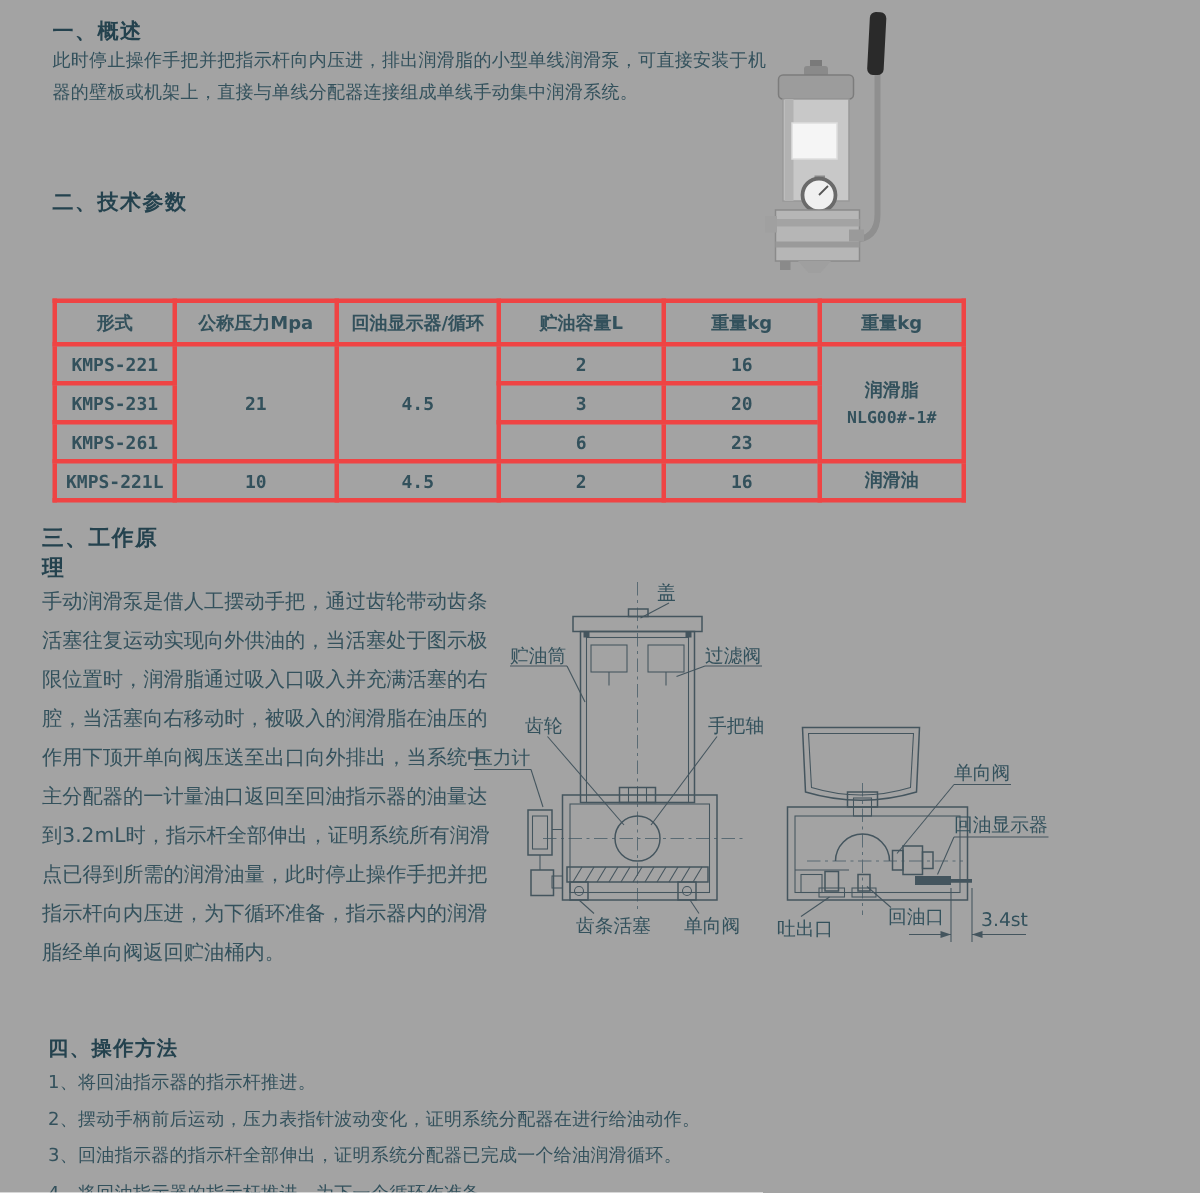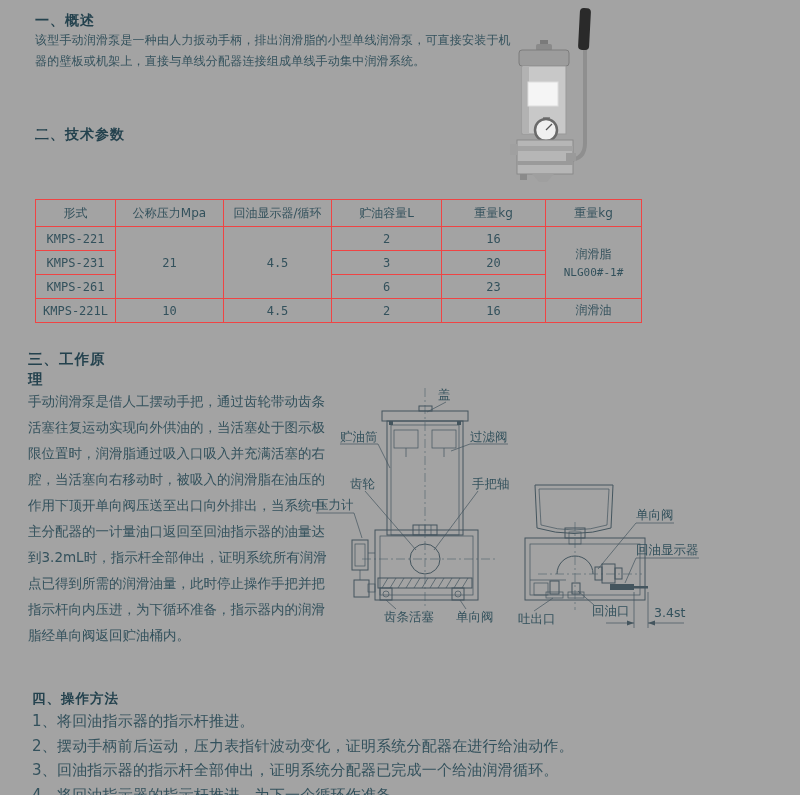--- a/index.html
+++ b/index.html
@@ -5,43 +5,43 @@
   html,body{margin:0;padding:0;background:#ffffff;}
   #page{position:relative;width:800px;height:795px;background:#a3a3a3;overflow:hidden;
         font-family:"DejaVu Sans","Liberation Sans",sans-serif;color:#33515c;}
   .abs{position:absolute;}
   h3.sec{margin:0;font-size:14px;font-weight:bold;color:#24424e;letter-spacing:1px;}
   .bodytext{font-size:12px;line-height:21px;letter-spacing:0.2px;}
   .bodytext p{margin:0;}
   .principle-body{font-size:13.5px;line-height:26px;}
   
   table.specs{border-collapse:collapse;table-layout:fixed;font-size:12px;color:#33515c;}
-  table.specs td,table.specs th{border:1px solid #ef4444;text-align:center;vertical-align:middle;
-      padding:0;font-weight:normal;overflow:hidden;}
+  table.specs td,table.specs th{border:3px solid #ef4444;text-align:center;vertical-align:middle;
+      padding:0;font-weight:bold;overflow:hidden;}
   table.specs th{height:26px;}
   table.specs td{height:23px;}
   .mono{font-family:"DejaVu Sans Mono","Liberation Mono",monospace;}
   .medium2{font-size:11px;font-family:"DejaVu Sans Mono","Liberation Mono",monospace;display:block;margin-top:3px;}
   
-  .oplist div{font-size:15px;line-height:24.6px;letter-spacing:0.2px;}
+  .oplist div{font-size:12px;line-height:24.6px;letter-spacing:0.2px;}
   
   svg text{font-family:"DejaVu Sans","Liberation Sans",sans-serif;fill:#33515c;font-size:12.5px;}
   .dln{fill:none;stroke:#44555e;stroke-width:1;}
   .dthin{fill:none;stroke:#44555e;stroke-width:0.7;}
   .dashc{fill:none;stroke:#5a6b74;stroke-width:0.7;stroke-dasharray:9 3 2 3;}
   .dfill{fill:#44555e;stroke:none;}
 </style>
 </head>
 <body>
 
 <div id="page">
 
   <h3 class="sec abs" style="left:35px;top:12px;">一、概述</h3>
   <div class="bodytext abs" style="left:35px;top:30px;width:486px;">
-    <p>该型手动润滑泵是一种由人力扳动手柄，排出润滑脂的小型单线润滑泵，可直接安装于机器的壁板或机架上，直接与单线分配器连接组成单线手动集中润滑系统。</p>
+    <p>此时停止操作手把并把指示杆向内压进，排出润滑脂的小型单线润滑泵，可直接安装于机器的壁板或机架上，直接与单线分配器连接组成单线手动集中润滑系统。</p>
   </div>
 
   <svg class="abs" style="left:500px;top:3px;" width="120" height="190" viewBox="0 0 120 190">
     <g>
       <path d="M85,45 L85,140 Q85,157 68,157" stroke="#8f8f8f" stroke-width="4" fill="none"></path>
       <rect x="79" y="5" width="11" height="42" rx="4" fill="#2a2a2a" transform="rotate(3 84 26)"></rect>
     </g>
     <g>
       <rect x="40" y="37" width="8" height="5" fill="#7a7a7a"></rect>
       <rect x="36" y="41" width="16" height="7" rx="2" fill="#8a8a8a"></rect>

